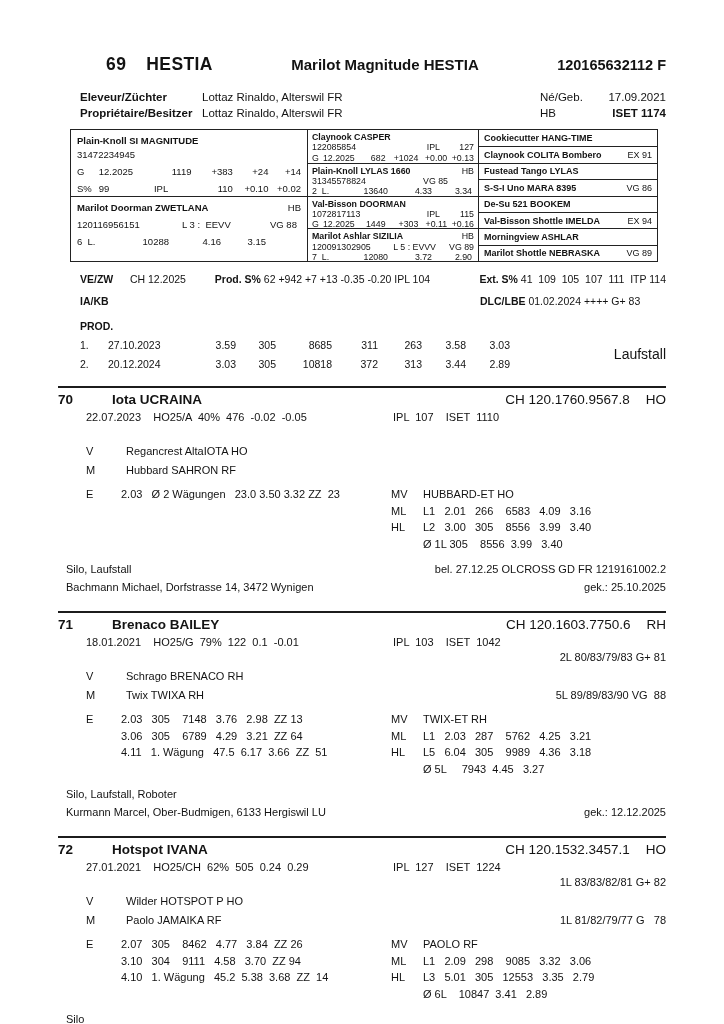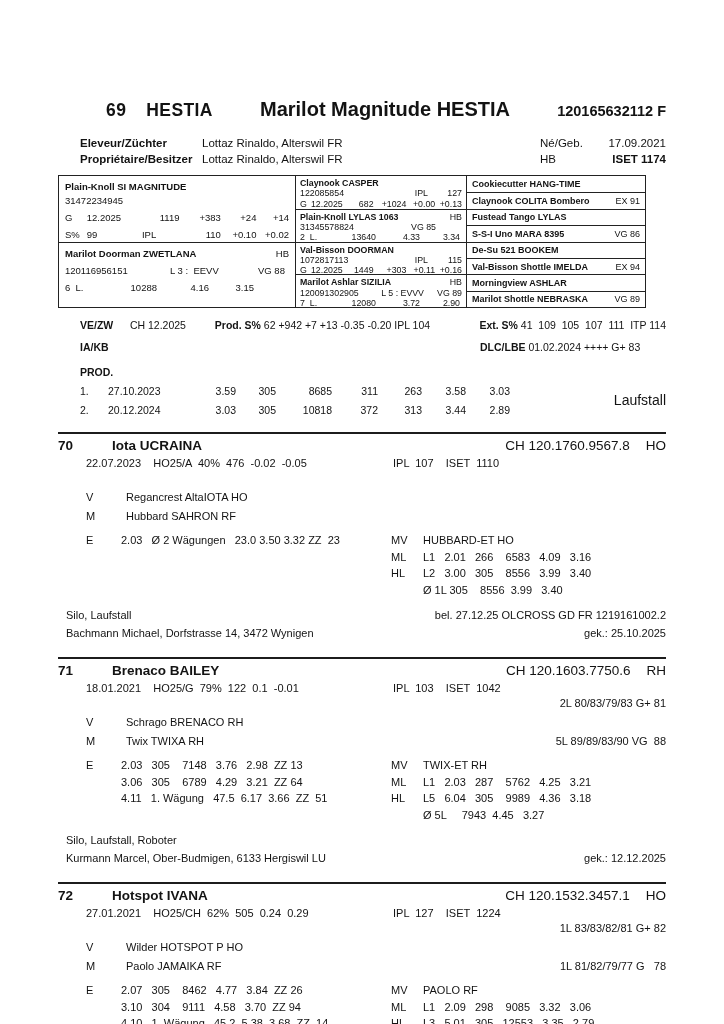--- a/index.html
+++ b/index.html
@@ -9,31 +9,31 @@
   .b { font-weight:700; }
   .pre { white-space:pre; }
   .r { text-align:right; }
   .frow { display:flex; }
   .sb { justify-content:space-between; }
   .cell { display:inline-block; white-space:pre; overflow:visible; }
 
   
   .title-row { display:flex; align-items:baseline; }
   .title-left { margin-left:48px; display:flex; gap:20px; font-size:17.5px; font-weight:700; letter-spacing:.4px; }
-  .title-center { flex:1; text-align:center; font-size:20px; font-weight:700;margin-top:44px; }
+  .title-center { flex:1; text-align:center; font-size:15px; font-weight:700; }
   .title-right { font-size:14.5px; font-weight:700; }
 
   
   .info-block { display:flex; justify-content:space-between; margin-top:14px; margin-left:22px;
                 font-size:11.5px; line-height:16px;gap:40px; }
   .info-label { display:inline-block; width:122px; font-weight:700; }
   .info-right { width:126px; }
 
   
-  .ped-table { margin-top:8px; width:588px; height:133px;
+  .ped-table { margin-top:8px; margin-left:12px; width:588px; height:133px;
                border:1px solid #222; display:flex; }
   .ped-col1 { width:236px; }
   .ped-col2 { width:172px; border-left:1px solid #222; border-right:1px solid #222; }
   .ped-col3 { flex:1; }
   .ped-box { height:50%; padding:4px 6px; font-size:9.5px; line-height:14px; }
   .ped-box + .ped-box { border-top:1px solid #222; }
   .pb-vals { margin-top:3px; }
   .gp-box { height:25%; padding:2px 4px; font-size:8.8px; line-height:10.3px; }
   .gp-box + .gp-box { border-top:1px solid #222; }
   .ggp-row { height:12.5%; display:flex; justify-content:space-between; align-items:center;
@@ -168,21 +168,21 @@
           <span class="cell" style="width:11px">G</span>
           <span class="cell" style="width:38px">12.2025</span>
           <span class="cell r" style="width:25px">682</span>
           <span class="cell r" style="width:33px">+1024</span>
           <span class="cell r" style="width:29px">+0.00</span>
           <span class="cell r" style="width:27px">+0.13</span>
         </div>
       </div>
       <div class="gp-box">
         <div class="frow sb">
-            <span class="b">Plain-Knoll LYLAS 1063</span>
+            <span class="b">Plain-Knoll LYLAS 1660</span>
             <span>HB</span>
           </div>
         <div class="frow">
           <span>31345578824</span>
           <span class="r" style="flex:1">VG 85</span>
           <span class="cell r" style="width:26px"></span>
         </div>
         <div class="frow">
           <span class="cell" style="width:26px">2  L.</span>
           <span class="cell r" style="width:50px">13640</span>

